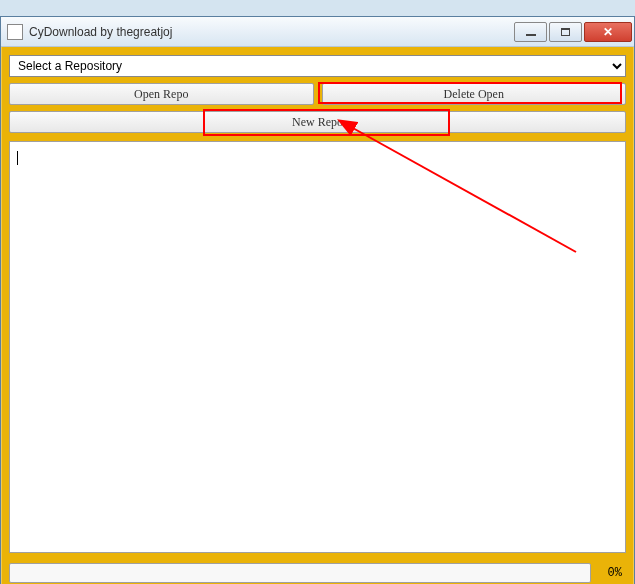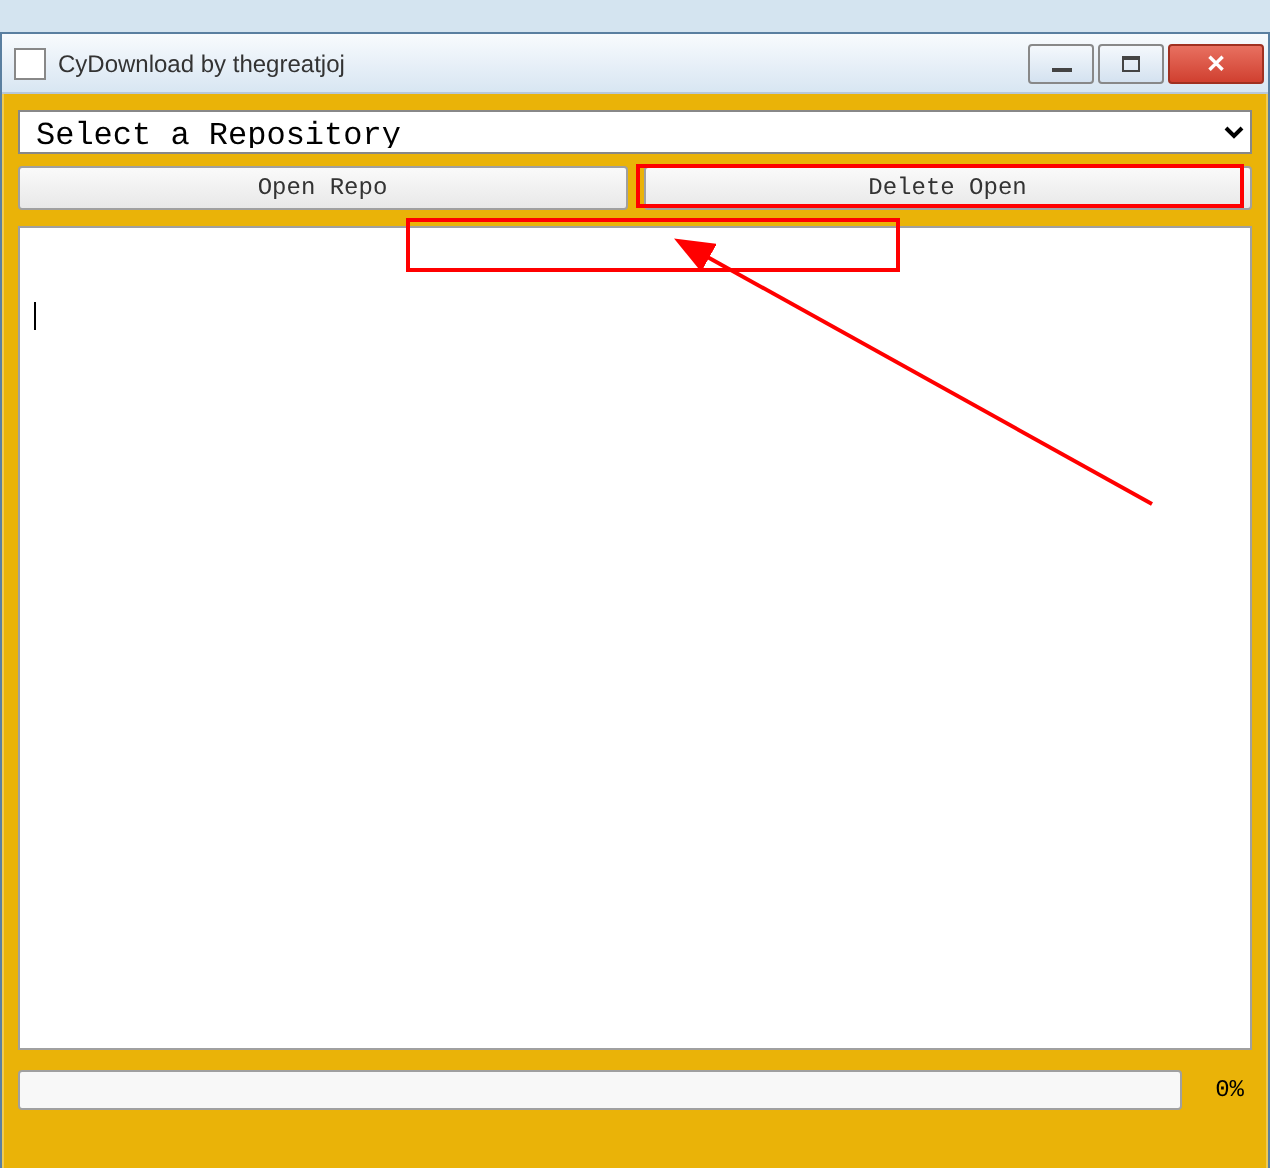--- a/index.html
+++ b/index.html
@@ -70,38 +70,38 @@
       font-weight: bold;
     }
     .min-line { width: 10px; height: 2px; background: #444; margin-top: 6px; }
     .max-box { width: 9px; height: 8px; border: 1px solid #444; border-top-width: 2px; }
     .content {
       padding: 8px;
     }
     .repo-select {
       width: 100%;
       height: 22px;
-      font-family: Liberation Mono, monospace;
-      font-size: 16px;
+      font-family: Liberation Sans, sans-serif;
+      font-size: 12px;
       padding: 2px 4px;
       border: 1px solid #888;
       background: #fff;
     }
     .button-row {
       display: flex;
       gap: 0;
       margin-top: 6px;
     }
     .btn {
       flex: 1;
       height: 22px;
       background: linear-gradient(to bottom, #fafafa, #e8e8e8);
       border: 1px solid #a0a0a0;
       border-radius: 2px;
-      font-family: Liberation Mono, monospace;
+      font-family: Liberation Serif, serif;
       font-size: 12px;
       cursor: pointer;
       display: flex;
       align-items: center;
       justify-content: center;
       color: #333;
     }
     .btn.open { margin-right: 4px; }
     .btn.delete { margin-left: 4px; }
     .btn.newrepo {
@@ -195,20 +195,21 @@
   <div class="content">
     <select class="repo-select">
       <option>Select a Repository</option>
     </select>
 
     <div class="button-row">
       <button class="btn open">Open Repo</button>
       <button class="btn delete">Delete Open</button>
     </div>
 
+    <button class="btn newrepo">New Repo</button>
 
     <textarea class="textarea" value="" style=""></textarea>
 
     <div class="progress-row">
       <div class="progress-bar"></div>
       <div class="progress-pct">0%</div>
     </div>
   </div>
 
   <div class="cursor-line"></div>

